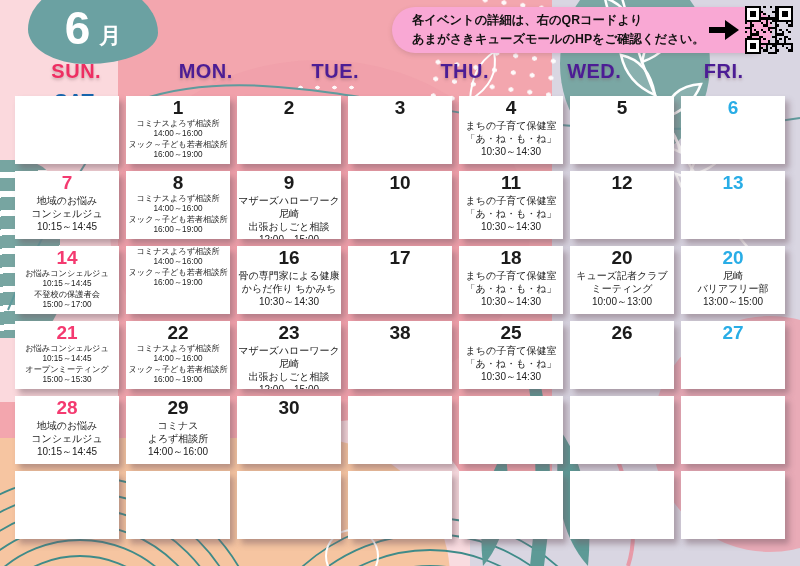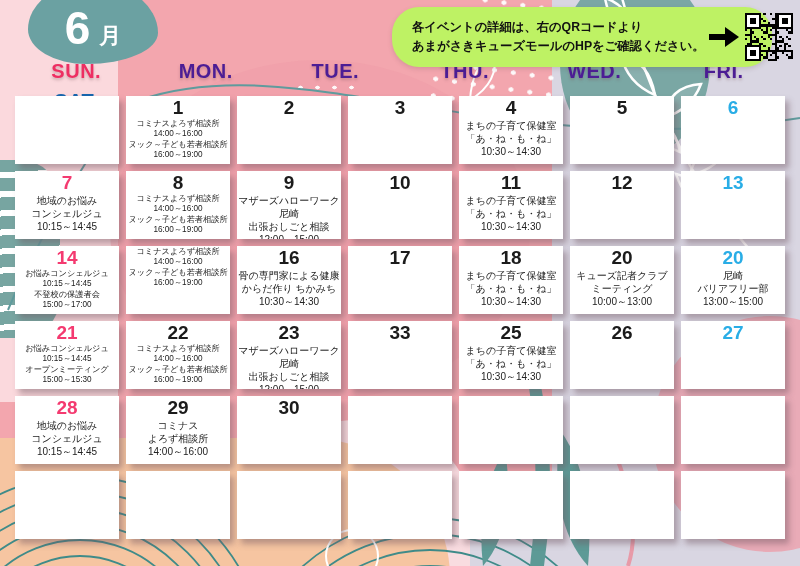--- a/index.html
+++ b/index.html
@@ -31,22 +31,22 @@
   .month-bubble{
     position:absolute;left:28px;top:-18px;width:130px;height:82px;z-index:3;
     background:var(--teal,#6ba1a2);
     border-radius:48% 52% 55% 45% / 58% 62% 38% 42%;
     display:flex;align-items:center;justify-content:center;gap:9px;color:#fff;
   }
   .month-number{font-size:46px;font-weight:700;line-height:1;padding-top:10px;}
   .month-unit{font-size:22px;font-weight:700;padding-top:26px;}
   
   .notice{
-    position:absolute;left:392px;top:7px;width:380px;height:60px;z-index:3;
-    background:#bef264;border-radius:27px;display:flex;align-items:center;
+    position:absolute;left:392px;top:7px;width:380px;height:46px;z-index:3;
+    background:#f9a8d4;border-radius:27px;display:flex;align-items:center;
     padding:0 8px 0 20px;box-sizing:border-box;box-shadow:0 2px 5px rgba(90,60,70,.18);
   }
   .notice-text{flex:1;font-size:12.3px;font-weight:700;color:#111;line-height:1.55;white-space:nowrap;}
   .arrow-wrap{width:34px;height:24px;flex:0 0 auto;margin:0 4px 0 2px;}
   .qr-wrap{width:48px;height:48px;flex:0 0 auto;}
   
   .weekday-row{
     position:absolute;left:15px;top:60px;width:770px;z-index:2;
     display:grid;grid-template-columns:repeat(6,1fr);gap:7px;text-align:center;
   }
@@ -410,21 +410,21 @@
         <div class="evline sm">ヌック～子ども若者相談所</div>
         <div class="evline sm">16:00～19:00</div>
       </div>
       <div class="cell">
         <div class="daynum">23</div>
         <div class="evline">マザーズハローワーク尼崎</div>
         <div class="evline">出張おしごと相談</div>
         <div class="evline">12:00～15:00</div>
       </div>
       <div class="cell">
-        <div class="daynum">33</div>
+        <div class="daynum">38</div>
       </div>
       <div class="cell">
         <div class="daynum">25</div>
         <div class="evline">まちの子育て保健室</div>
         <div class="evline">「あ・ね・も・ね」</div>
         <div class="evline">10:30～14:30</div>
       </div>
       <div class="cell">
         <div class="daynum">26</div>
       </div>

